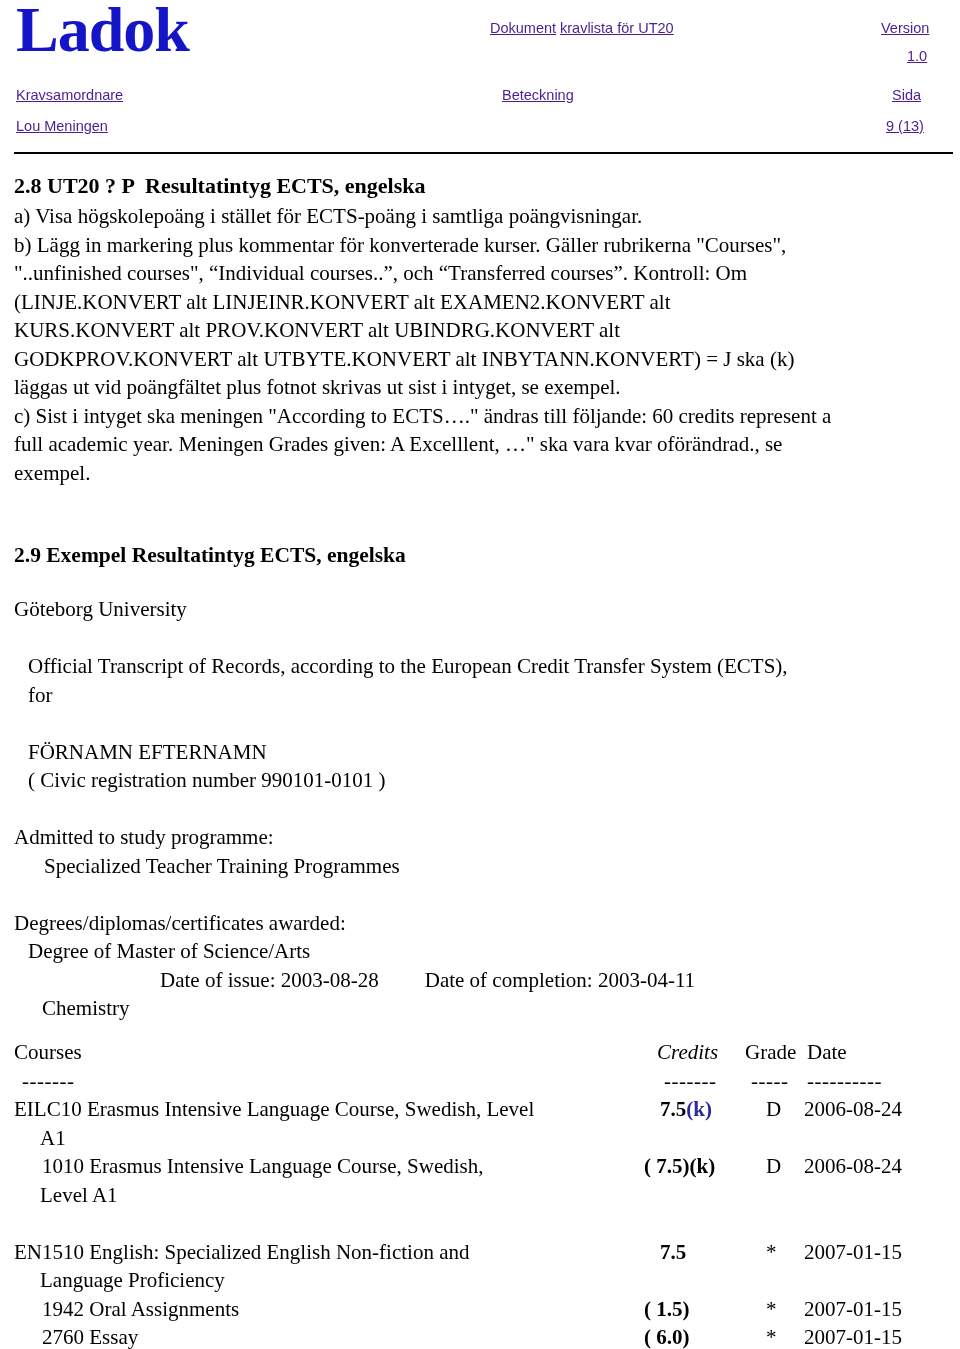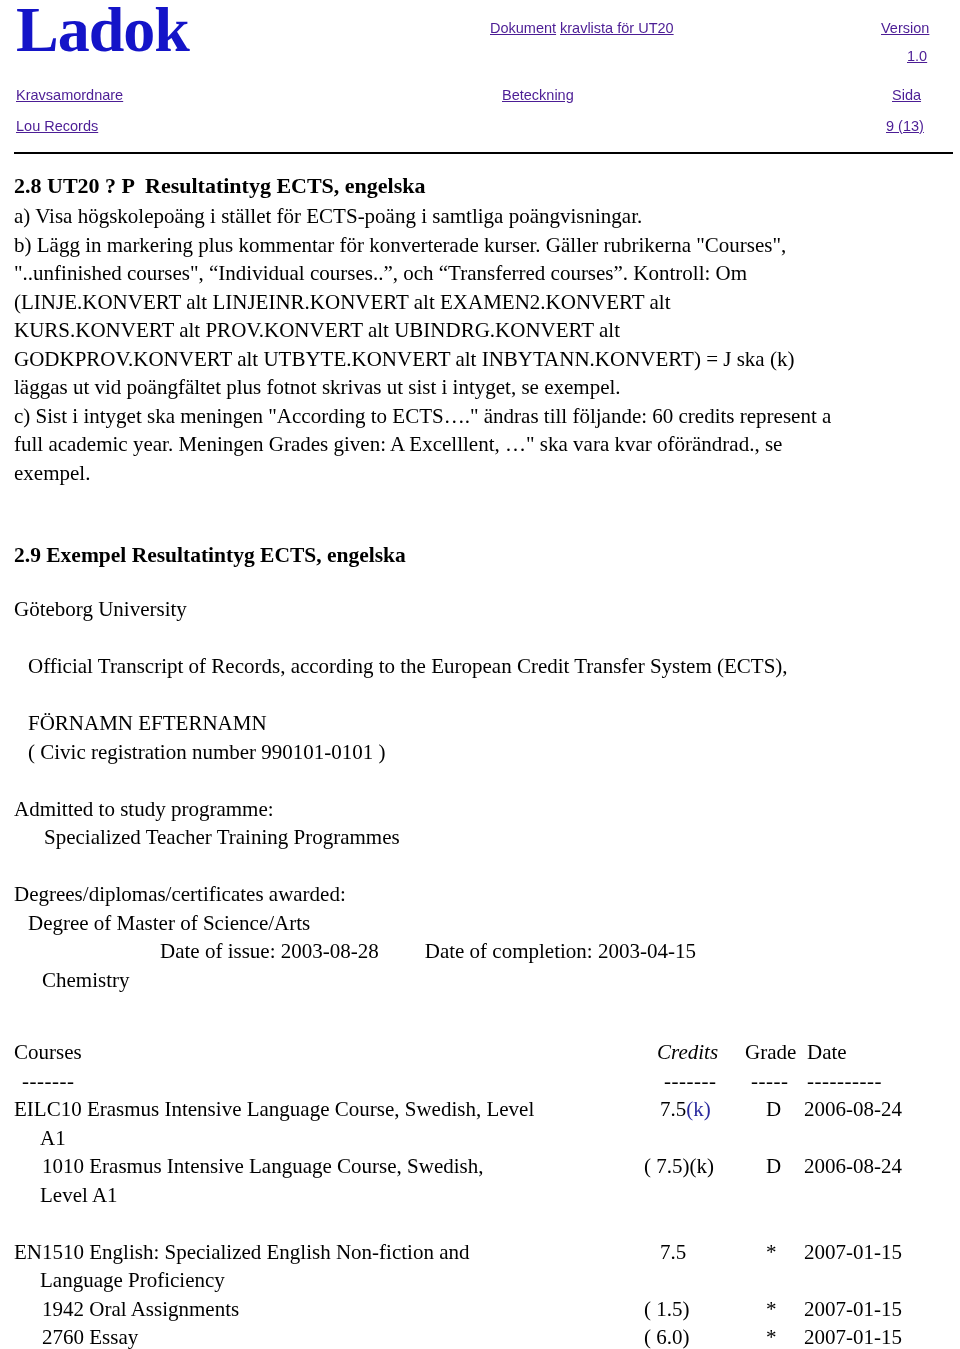--- a/index.html
+++ b/index.html
@@ -134,21 +134,21 @@
     line-height: 28.5px;
   }
   .trow {
     position: relative;
     height: 28.5px;
     white-space: nowrap;
   }
   .c-name   { position: absolute; left: 0px;   top: 0; }
   .c-name.ind { left: 26px; }
   .c-name.ind2 { left: 28px; }
-  .c-credits{ position: absolute; left: 646px; top: 0; text-align: left; }
+  .c-credits{ position: absolute; left: 646px; top: 0; text-align: left; font-weight: bold; }
   .c-credits.rt { left: 630px; }
   .c-grade  { position: absolute; left: 752px; top: 0; }
   .c-date   { position: absolute; left: 790px; top: 0; }
 
   .hdr-credits { position: absolute; left: 643px; top: 0; font-style: italic; }
   .hdr-grade   { position: absolute; left: 731px; top: 0; }
   .hdr-date    { position: absolute; left: 793px; top: 0; }
 
   .dash-courses { position: absolute; left: 8px;   top: 0; letter-spacing: 0.5px;}
   .dash-credits { position: absolute; left: 650px; top: 0; letter-spacing: 0.5px;}
@@ -169,21 +169,21 @@
 
     <div class="hdr-cell hdr-doc-label">Dokument</div>
     <div class="hdr-cell hdr-doc-value">kravlista för UT20</div>
     <div class="hdr-cell hdr-version-lbl">Version</div>
     <div class="hdr-cell hdr-version-val">1.0</div>
 
     <div class="hdr-cell hdr-role-label">Kravsamordnare</div>
     <div class="hdr-cell hdr-beteckning">Beteckning</div>
     <div class="hdr-cell hdr-sida-label">Sida</div>
 
-    <div class="hdr-cell hdr-role-value">Lou Records</div>
+    <div class="hdr-cell hdr-role-value">Lou Meningen</div>
     <div class="hdr-cell hdr-sida-value">9 (13)</div>
 
     <div class="rule"></div>
   </div>
 
   <div class="body-block">
     <div class="sec-heading">
       <span>2.8 UT20 ? P</span><span class="gap"></span><span>Resultatintyg ECTS, engelska</span>
     </div>
 
@@ -198,31 +198,32 @@
     <div class="para-line">full academic year. Meningen Grades given: A Excelllent, …" ska vara kvar oförändrad., se</div>
     <div class="para-line">exempel.</div>
   </div>
 
   <div class="sec2-heading">2.9 Exempel Resultatintyg ECTS, engelska</div>
 
   <div class="transcript">
     <div class="t-line">Göteborg University</div>
     <div class="t-blank"></div>
     <div class="t-line t-indent1">Official Transcript of Records, according to the European Credit Transfer System (ECTS),</div>
+    <div class="t-line t-indent1">for</div>
     <div class="t-blank"></div>
     <div class="t-line t-indent1">FÖRNAMN EFTERNAMN</div>
     <div class="t-line t-indent1">( Civic registration number  990101-0101  )</div>
     <div class="t-blank"></div>
     <div class="t-line">Admitted to study programme:</div>
     <div class="t-line t-indent3">Specialized Teacher Training Programmes</div>
     <div class="t-blank"></div>
     <div class="t-line">Degrees/diplomas/certificates awarded:</div>
     <div class="t-line t-indent1">Degree of Master of Science/Arts</div>
     <div class="t-line t-indent-date">
-      <span>Date of issue: 2003-08-28</span><span style="display:inline-block;width:46px;"></span><span>Date of completion: 2003-04-15</span>
+      <span>Date of issue: 2003-08-28</span><span style="display:inline-block;width:46px;"></span><span>Date of completion: 2003-04-11</span>
     </div>
     <div class="t-line t-indent2">Chemistry</div>
   </div>
 
   <div class="tbl">
 
     <div class="trow">
       <span class="c-name">Courses</span>
       <span class="hdr-credits">Credits</span>
       <span class="hdr-grade">Grade</span>

